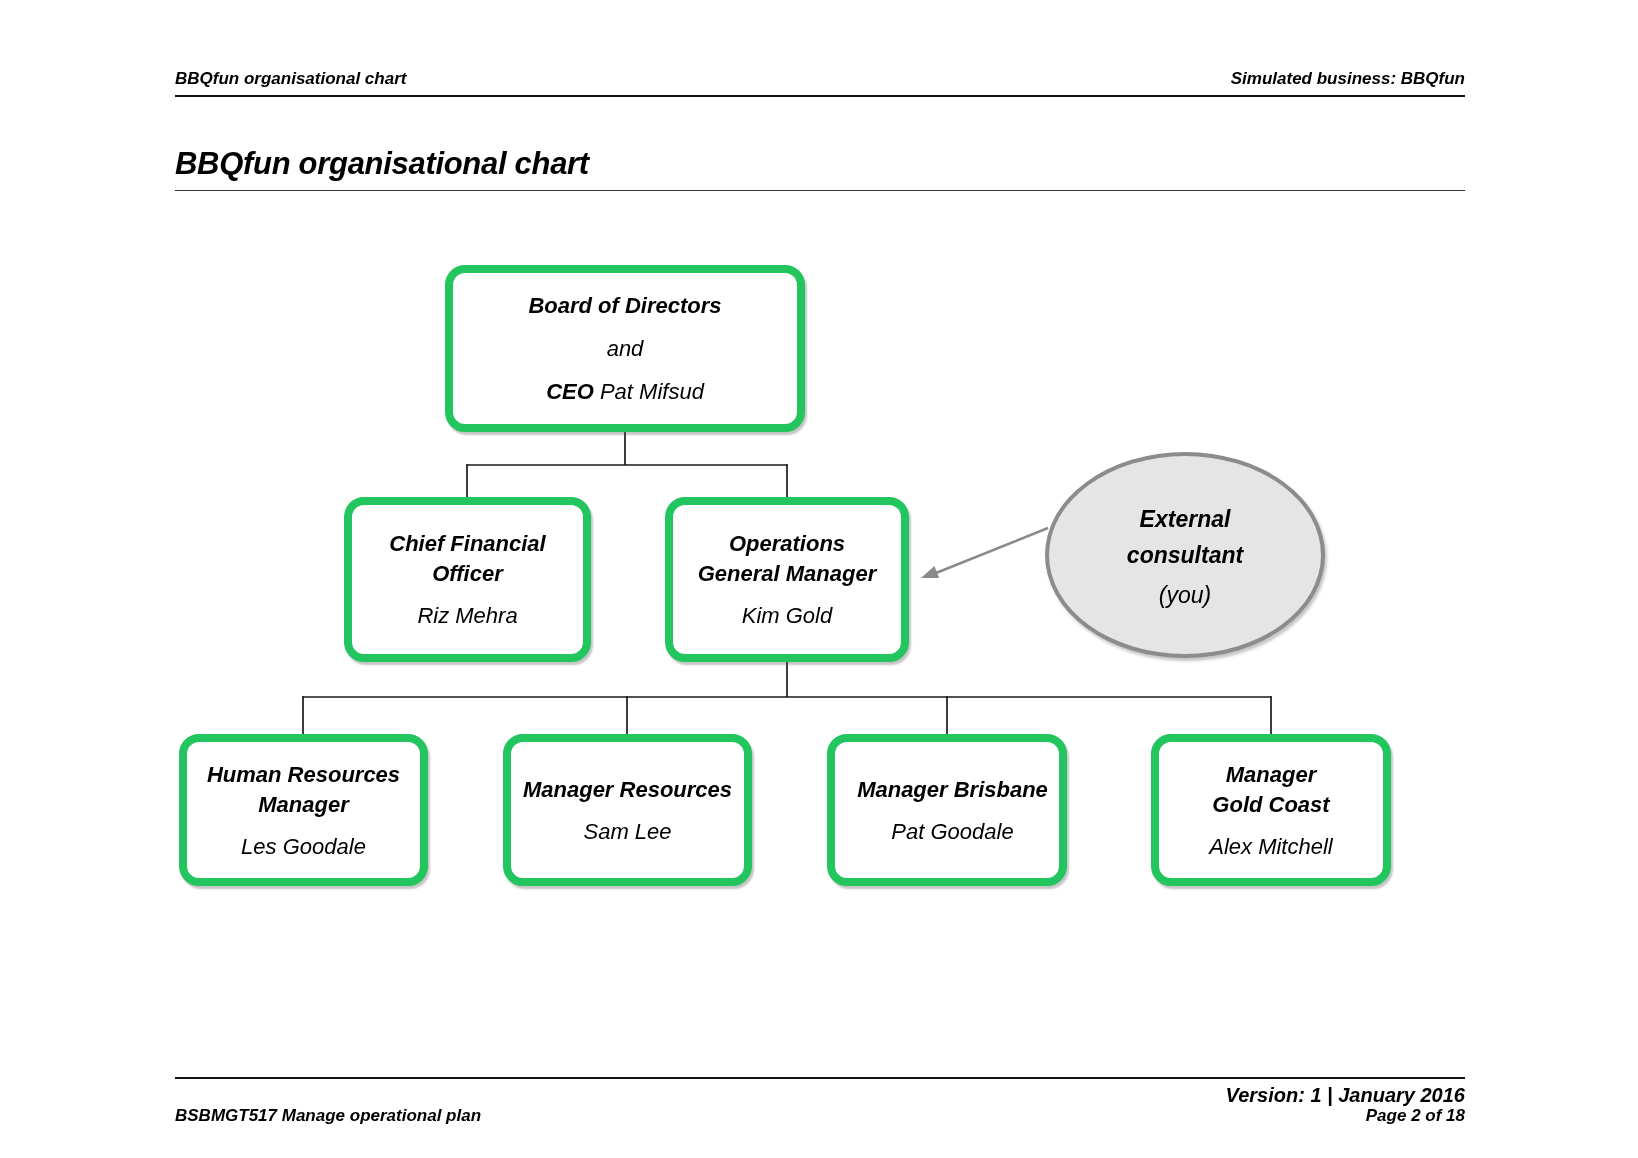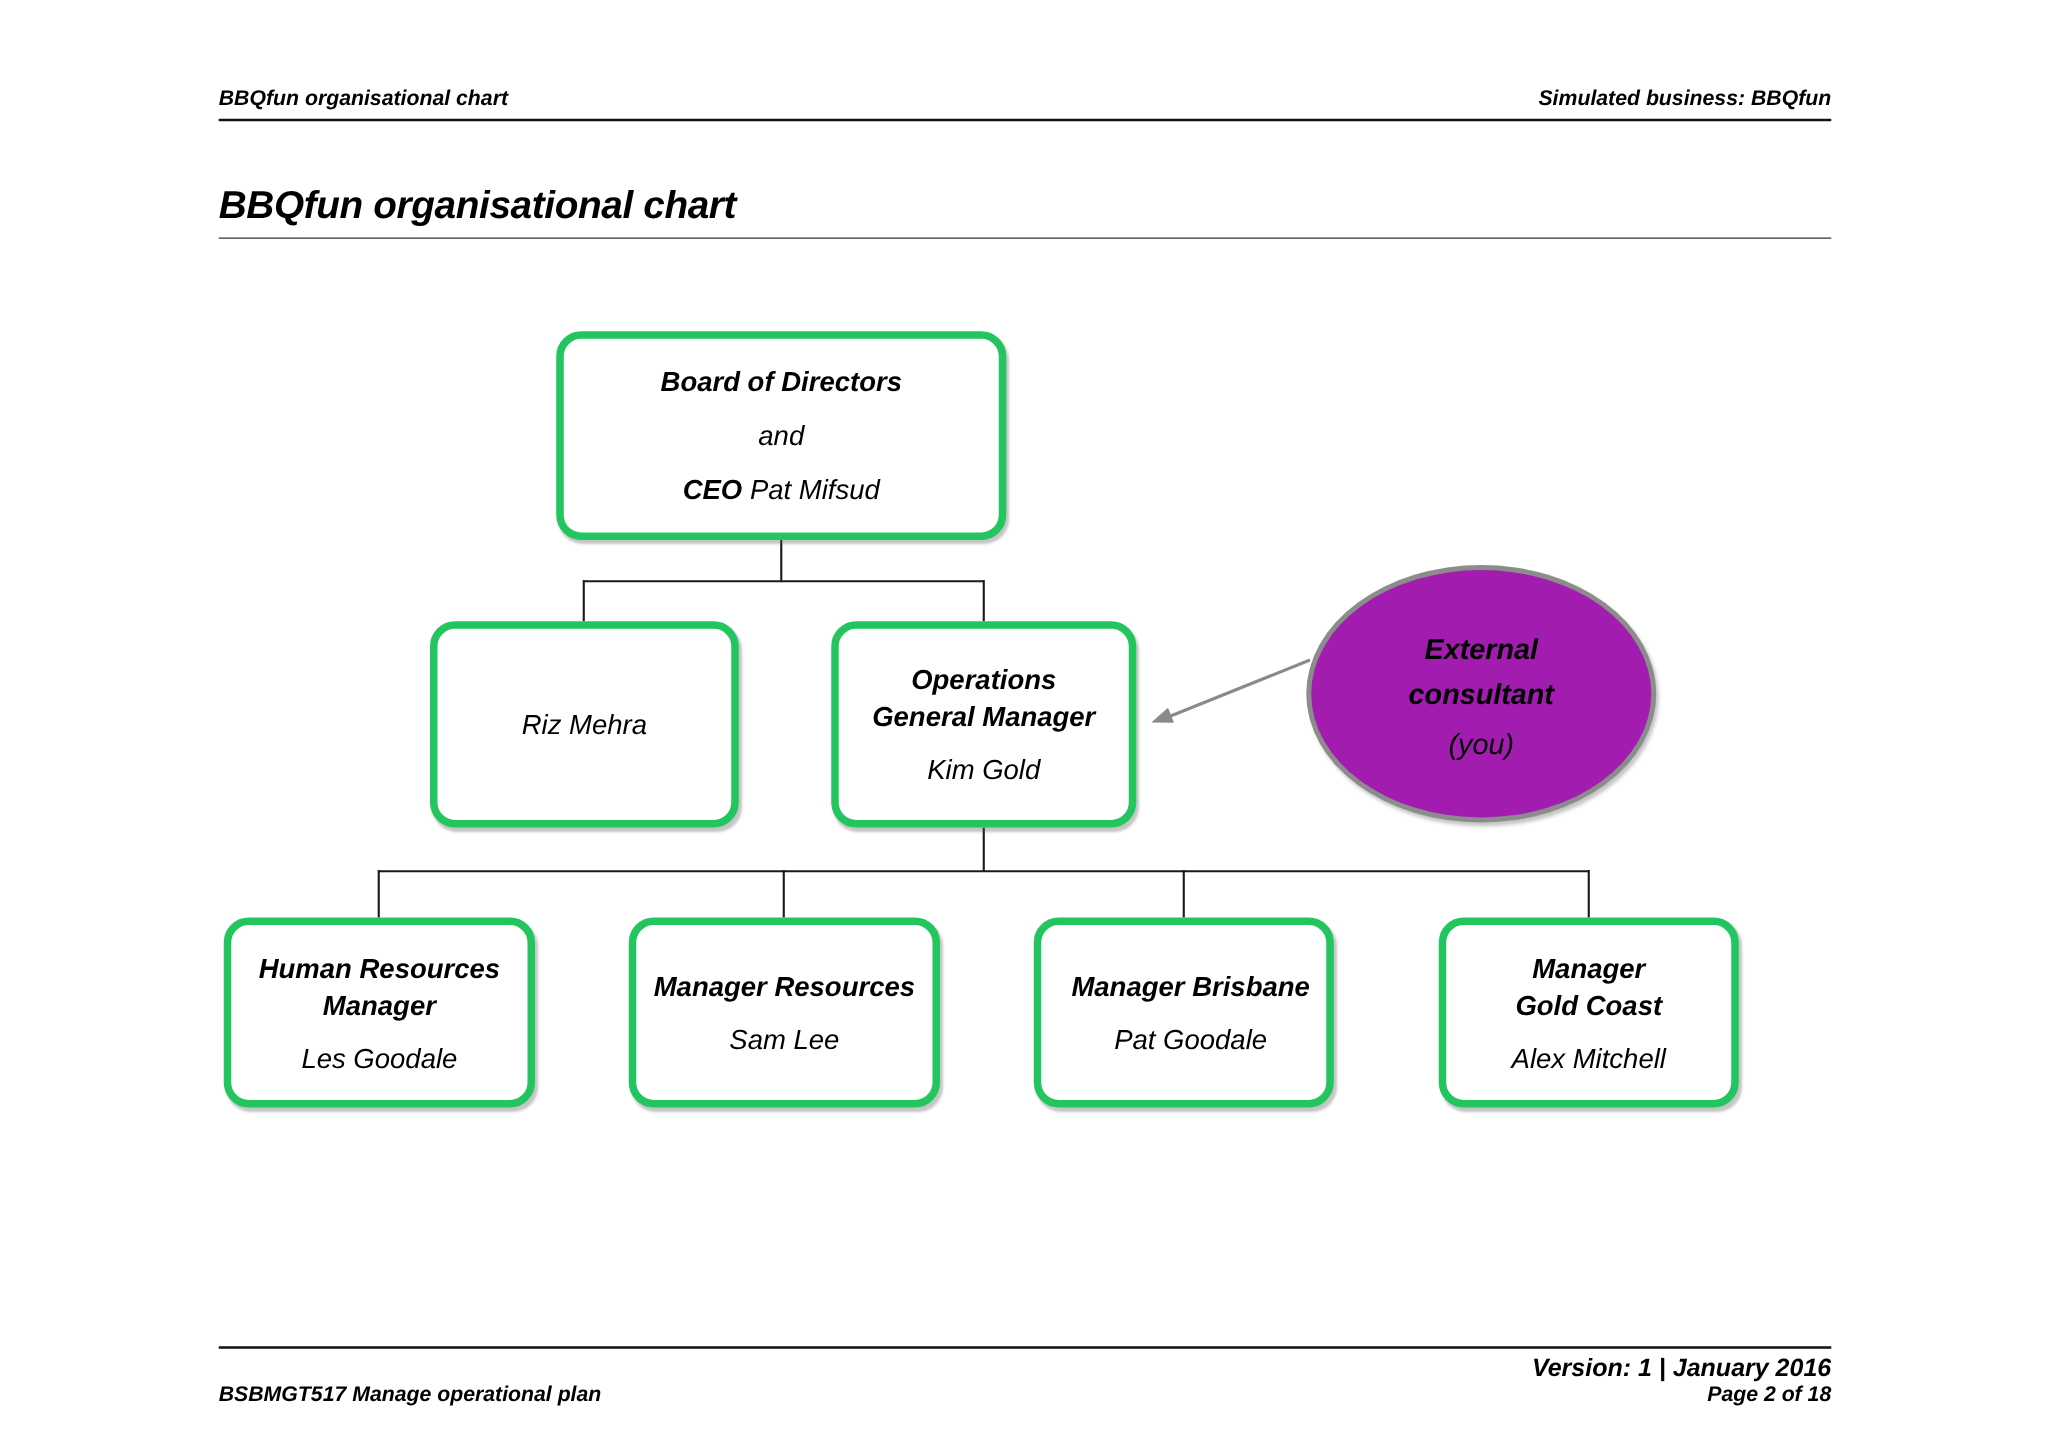--- a/index.html
+++ b/index.html
@@ -25,21 +25,21 @@
   .ftr-page   { position: absolute; right: 173px; top: 1106px; font-size: 17px; font-weight: 700; text-align: right; }
 
   
   .chart { position: absolute; left: 0; top: 0; width: 1638px; height: 1158px; }
   .lines { position: absolute; left: 0; top: 0; pointer-events: none; }
 
   .node {
     position: absolute;
     box-sizing: border-box;
     background: #ffffff;
-    border: 6px solid #22c55e;
+    border: 8px solid #22c55e;
     border-radius: 20px;
     box-shadow: 2px 3px 2px rgba(90,90,90,0.35);
     display: flex;
     flex-direction: column;
     align-items: center;
     justify-content: center;
     text-align: center;
     gap: 13px;
     padding: 6px 10px;
   }
@@ -54,21 +54,21 @@
   .n-bri   { left: 827px;  top: 734px; width: 240px; height: 152px; padding-left: 21px; }
   .n-gc    { left: 1151px; top: 734px; width: 240px; height: 152px; }
 
   .board-line3 { font-size: 22px; line-height: 30px; }
   .bold { font-weight: 700; }
 
   .ellipse {
     position: absolute;
     left: 1045px; top: 452px; width: 280px; height: 206px;
     box-sizing: border-box;
-    background: #a21caf;
+    background: #e5e5e5;
     border: 4px solid #8c8c8c;
     border-radius: 50%;
     box-shadow: 2px 3px 3px rgba(90,90,90,0.35);
     display: flex;
     flex-direction: column;
     align-items: center;
     justify-content: center;
     text-align: center;
     gap: 8px;
   }
@@ -107,20 +107,22 @@
       <polygon points="921,578 934.4,566.1 939.2,578.1" fill="#8a8a8a"></polygon>
     </svg>
 
     <div class="node n-board">
       <div class="node-title">Board of Directors</div>
       <div class="node-person">and</div>
       <div class="board-line3"><span class="bold">CEO</span> <span>Pat Mifsud</span></div>
     </div>
 
     <div class="node n-cfo">
+      <div class="node-title">Chief Financial
+Officer</div>
       <div class="node-person">Riz Mehra</div>
     </div>
     <div class="node n-ogm">
       <div class="node-title">Operations
 General Manager</div>
       <div class="node-person">Kim Gold</div>
     </div>
 
     <div class="ellipse">
       <div class="ellipse-title">External

